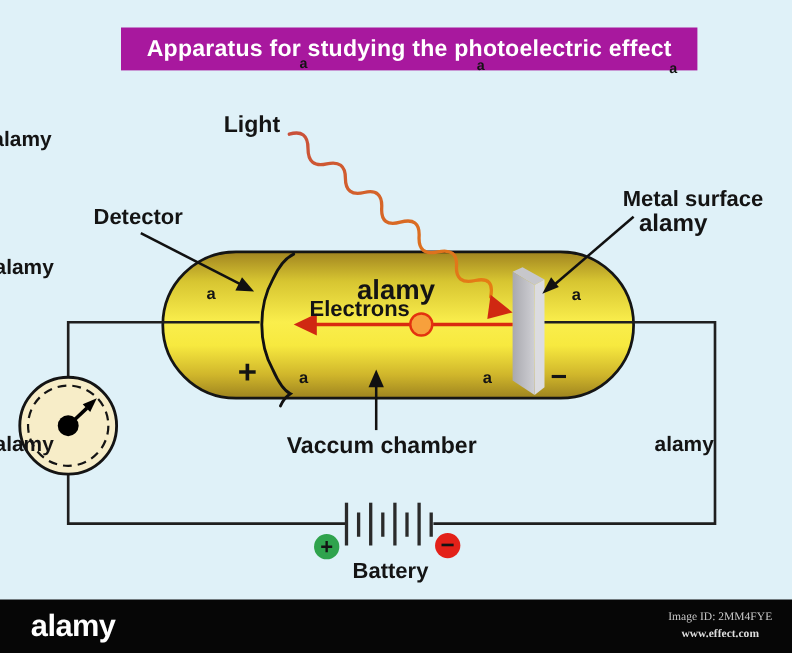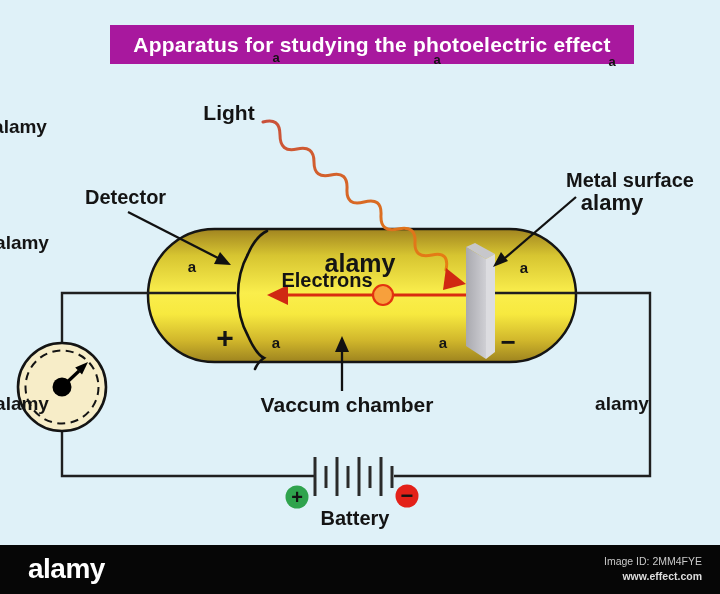--- a/index.html
+++ b/index.html
@@ -40,24 +40,25 @@
     position: absolute;
     left: 28px; top: 8px;
     font-size: 28px;
     font-weight: bold;
     letter-spacing: -0.5px;
     color: #ffffff;
   }
   #footer-meta {
     position: absolute;
     right: 18px; top: 9px;
-    text-align: right;
+    text-align: center;
     font-size: 10.5px;
     line-height: 15px;
     color: #c9c9c9;
+    font-family: Liberation Serif, serif;
   }
   #footer-meta .url { font-weight: bold; color: #dedede; }
 </style>
 </head>
 <body>
 
 <div id="stage">
 
   <div id="banner">
     <span>Apparatus for studying the photoelectric effect</span>

